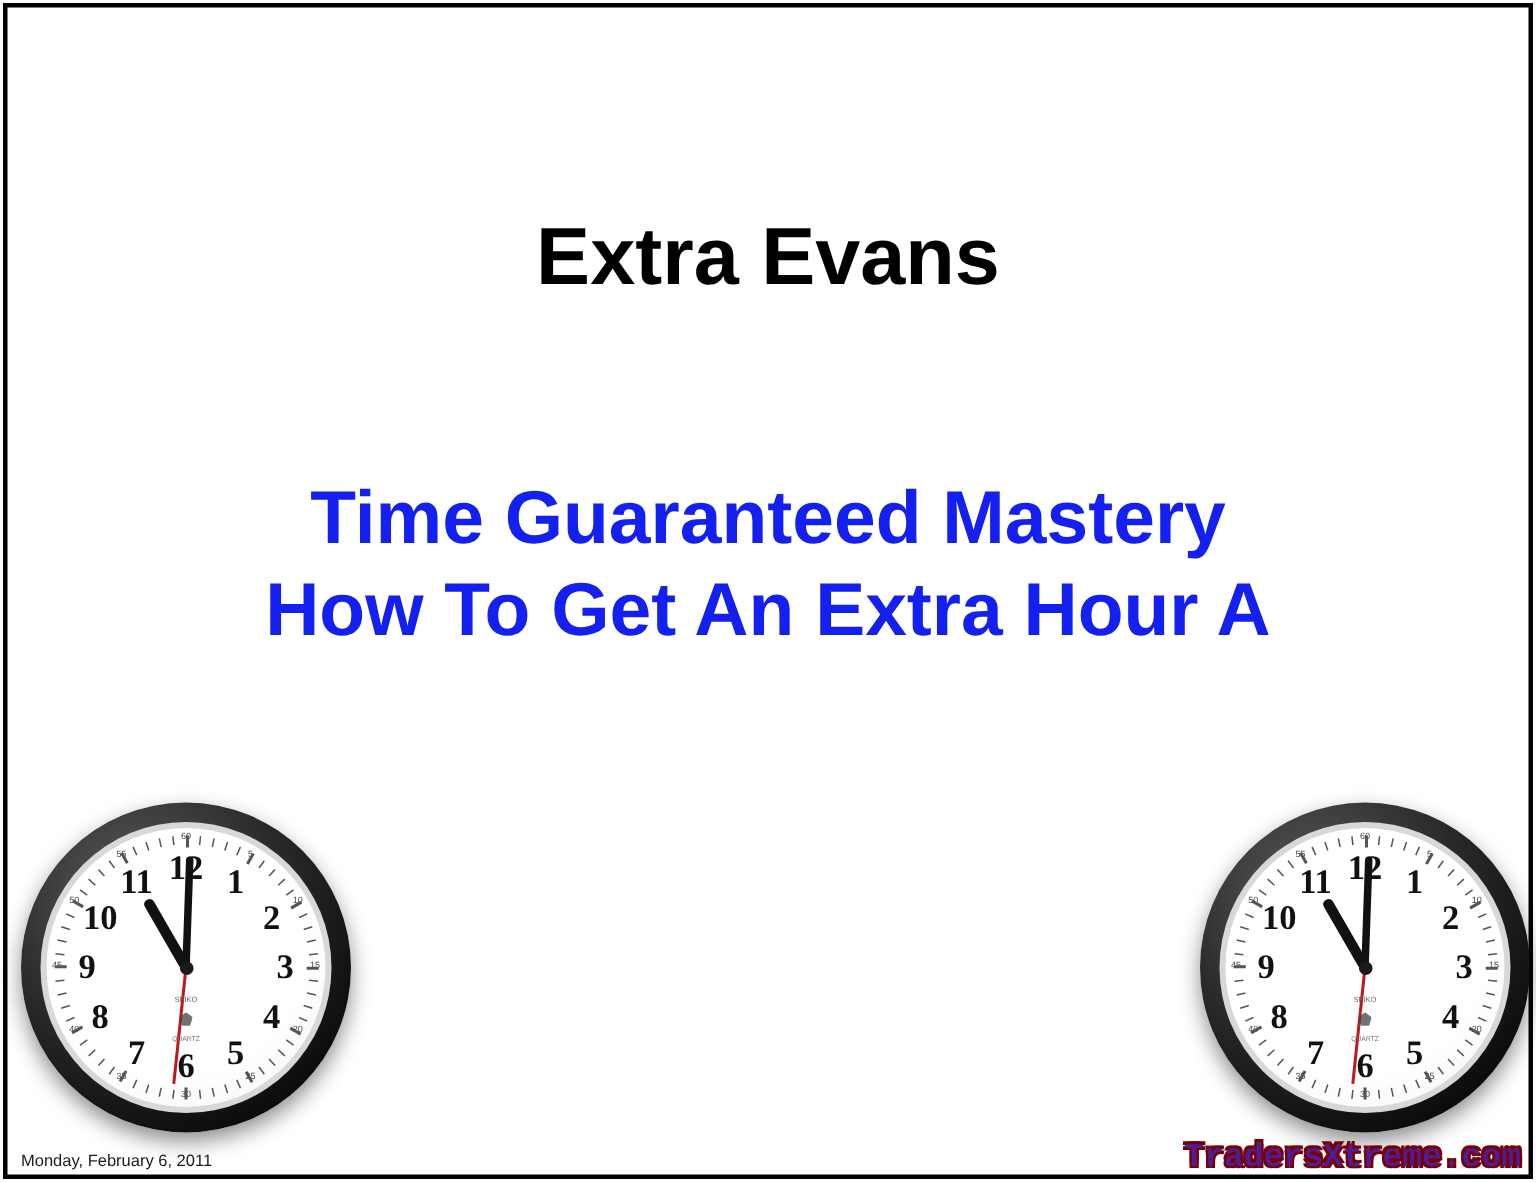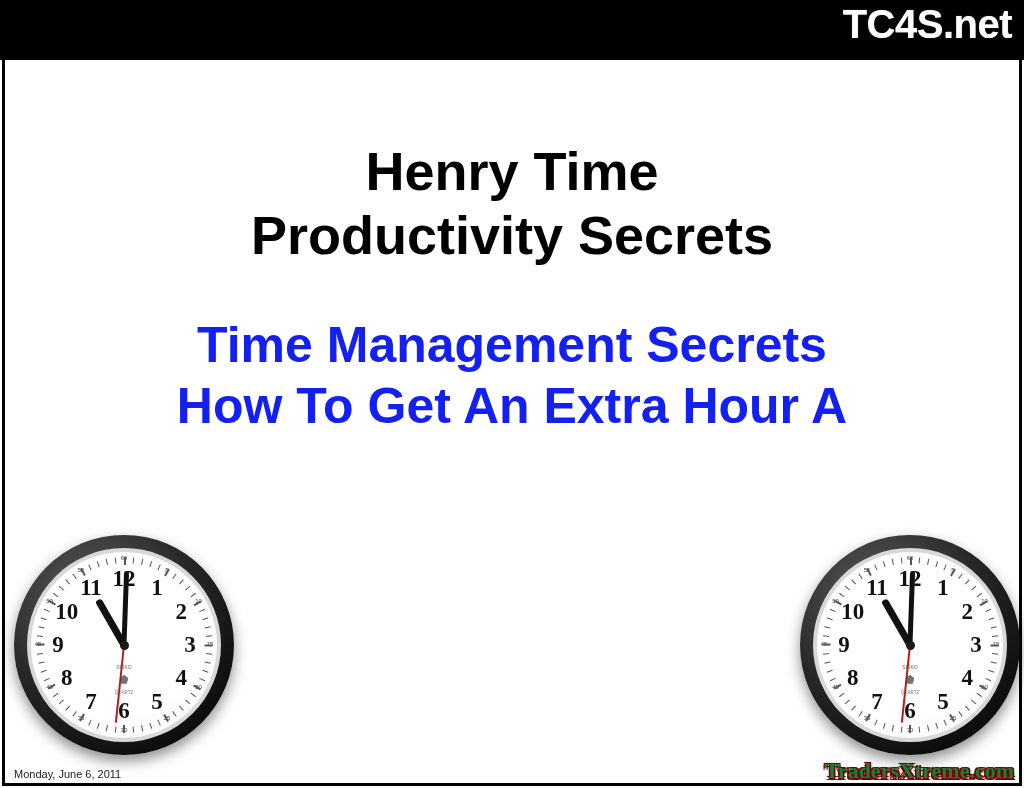--- a/index.html
+++ b/index.html
@@ -243,49 +243,45 @@
     font-size: 11px;
     color: #1a1a1a;
     font-family: "Liberation Sans", sans-serif;
   }
   .footer-brand {
     position: absolute;
     right: 10px;
     bottom: 4px;
     font-size: 22px;
     font-weight: bold;
-    color: #15803d;
-    font-family: Liberation Serif, serif;
+    color: #4c1d95;
+    font-family: Liberation Mono, monospace;
     text-shadow:
       -1.5px -1.5px 0 #7a0000,
        1.5px -1.5px 0 #7a0000,
       -1.5px  1.5px 0 #7a0000,
        1.5px  1.5px 0 #7a0000,
        0 0 2px #7a0000;
     margin-left: 47px;
   }
 </style>
 </head>
 <body>
 
 <div class="slide">
 
   <div class="frame"></div>
 
-  <div class="top-banner">
-    <div class="top-banner-text">TC4S.net</div>
+
+  <div class="title-block">
+    <div class="title-line">Extra Evans</div>
   </div>
 
-  <div class="title-block">
-    <div class="title-line">Henry Time</div>
-    <div class="title-line">Productivity Secrets</div>
-  </div>
-
   <div class="subtitle-block">
-    <div class="subtitle-line">Time Management Secrets</div>
+    <div class="subtitle-line">Time Guaranteed Mastery</div>
     <div class="subtitle-line">How To Get An Extra Hour A</div>
   </div>
 
 
   <div class="clock clock-left">
     <div class="clock-bezel"></div>
     <div class="clock-inner-ring"></div>
     <div class="clock-face" id="face-left">
       <div class="hand-second"></div>
       <div class="hand-minute"></div>
@@ -472,16 +468,16 @@
         <div class="tick" style="transform: rotate(318deg);"></div>
         <div class="tick" style="transform: rotate(324deg);"></div>
         <div class="tick" style="transform: rotate(330deg); height: 8px; width: 2px;"></div>
         <div class="tick" style="transform: rotate(336deg);"></div>
         <div class="tick" style="transform: rotate(342deg);"></div>
         <div class="tick" style="transform: rotate(348deg);"></div>
         <div class="tick" style="transform: rotate(354deg);"></div>
       </div>
   </div>
 
-  <div class="footer-date">Monday, June 6, 2011</div>
+  <div class="footer-date">Monday, February 6, 2011</div>
   <div class="footer-brand">TradersXtreme.com</div>
 
 </div>
 
 </body></html>

